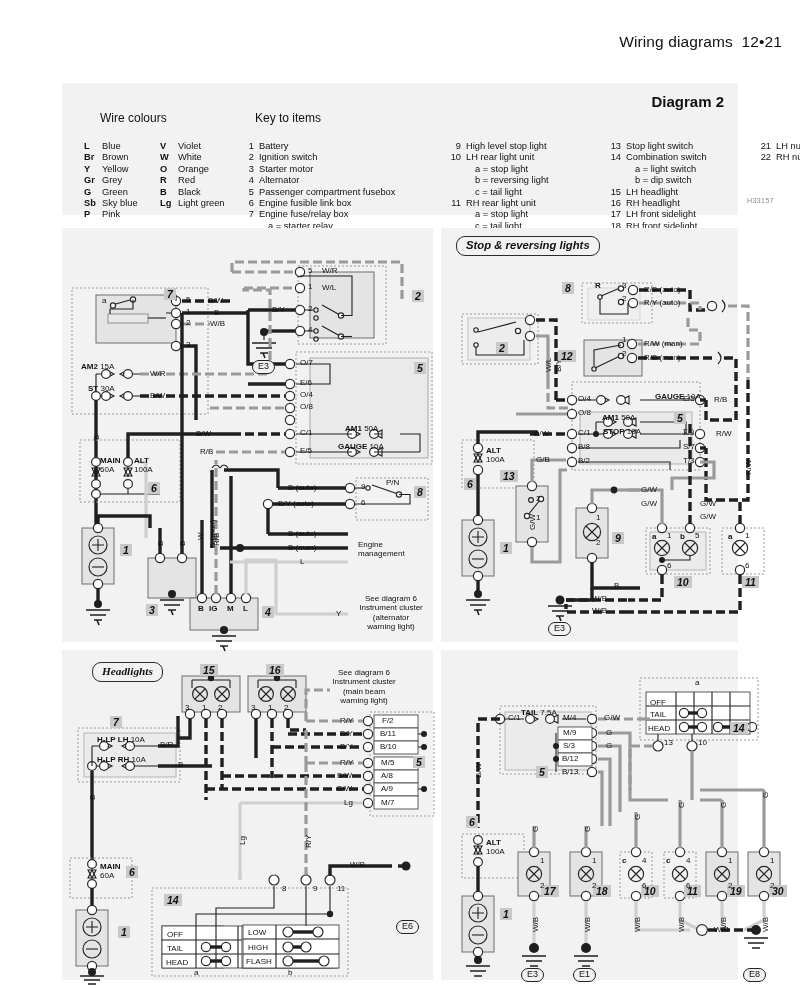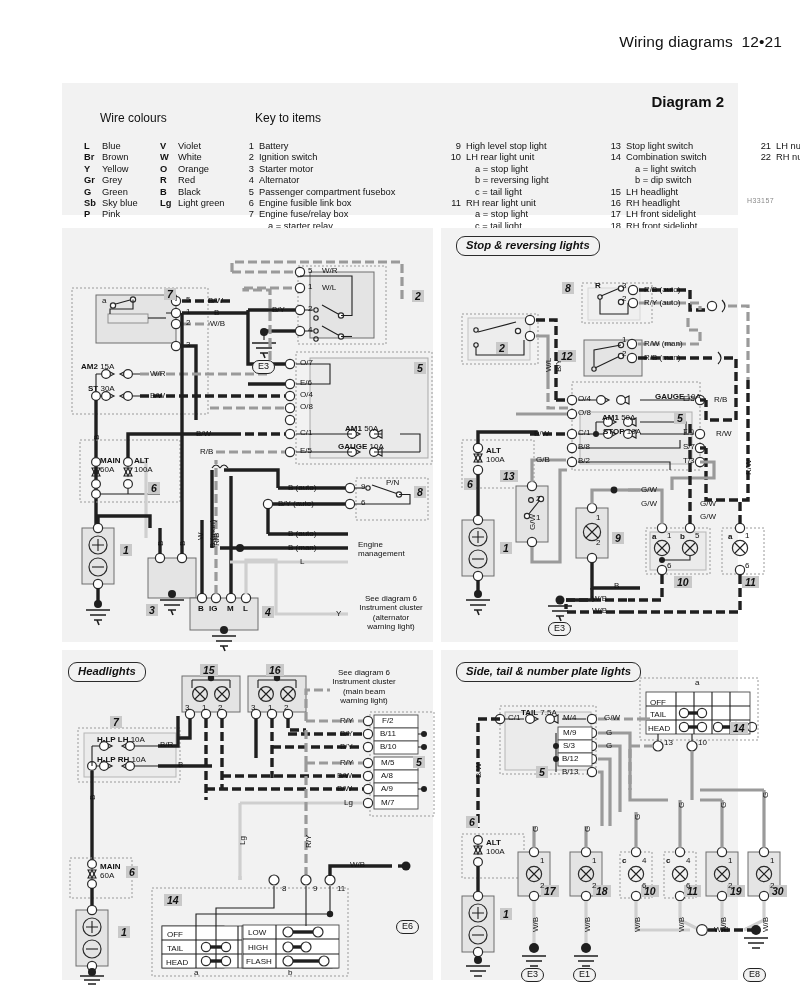--- a/index.html
+++ b/index.html
@@ -863,22 +863,21 @@
     <path class="wm" d="M764 790 L764 848"></path>
     <path class="wl" d="M764 901 L764 920 L744 930"></path>
     <circle class="term" cx="702" cy="930" r="5.4"></circle>
     <path class="wdd" d="M708 930 L752 930"></path>
     <circle class="jdot" cx="756" cy="930" r="5"></circle>
     <path class="erth" d="M744 938 L768 938 M748 943 L764 943 M752 948 L760 948"></path>
     <path class="wm" d="M700 790 L764 790 M700 800 L722 800"></path>
   </svg>
 
   <div class="qtitle" style="left:456px;top:236px;">Stop &amp; reversing lights</div>
-  <div class="qtitle" style="left:68px;top:662px;">Headlights</div>
-  <div class="qtitle" style="left:456px;top:662px;">Side, tail &amp; number plate lights</div>
+  <div class="qtitle" style="left:92px;top:662px;font-family:Liberation Serif, serif;">Headlights</div>
 
   <div class="itemnum" style="left:164px;top:288px;">7</div>
   <div class="itemnum" style="left:412px;top:290px;">2</div>
   <div class="itemnum" style="left:414px;top:362px;">5</div>
   <div class="itemnum" style="left:414px;top:486px;">8</div>
   <div class="itemnum" style="left:148px;top:482px;">6</div>
   <div class="itemnum" style="left:120px;top:544px;">1</div>
   <div class="itemnum" style="left:146px;top:604px;">3</div>
   <div class="itemnum" style="left:262px;top:606px;">4</div>
 

